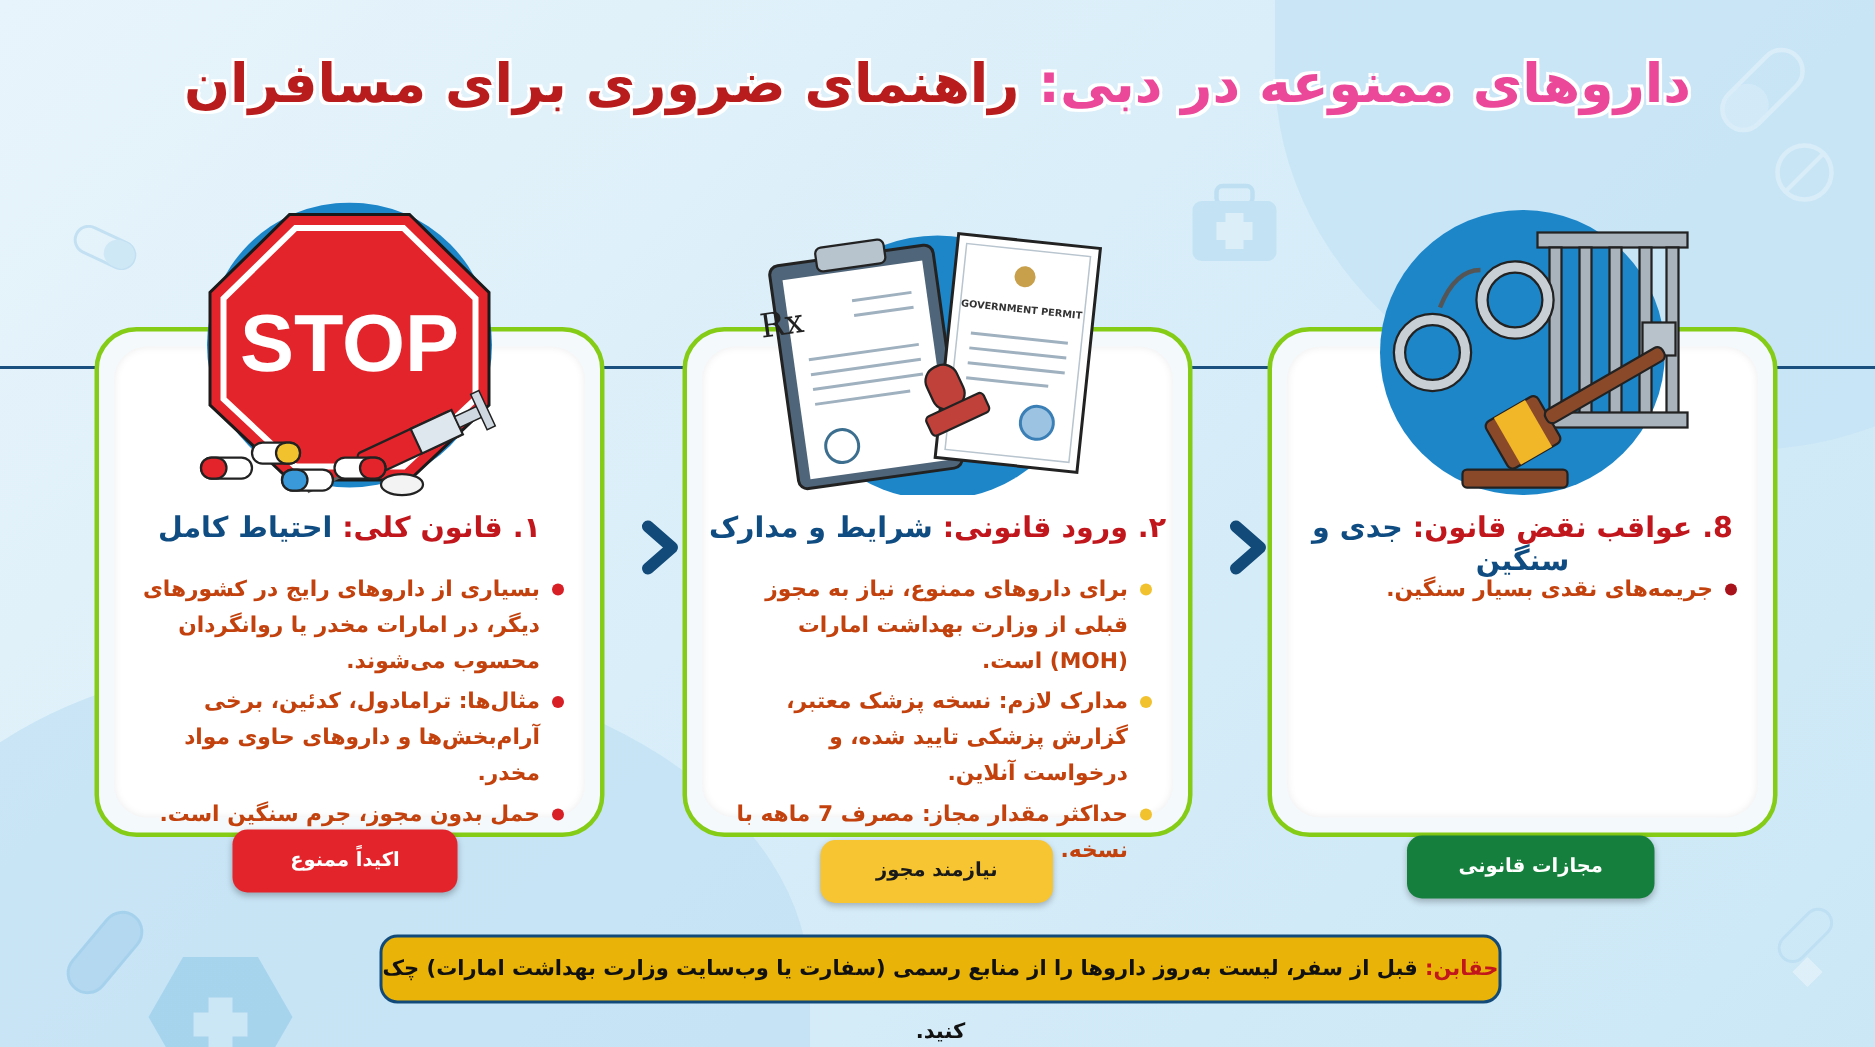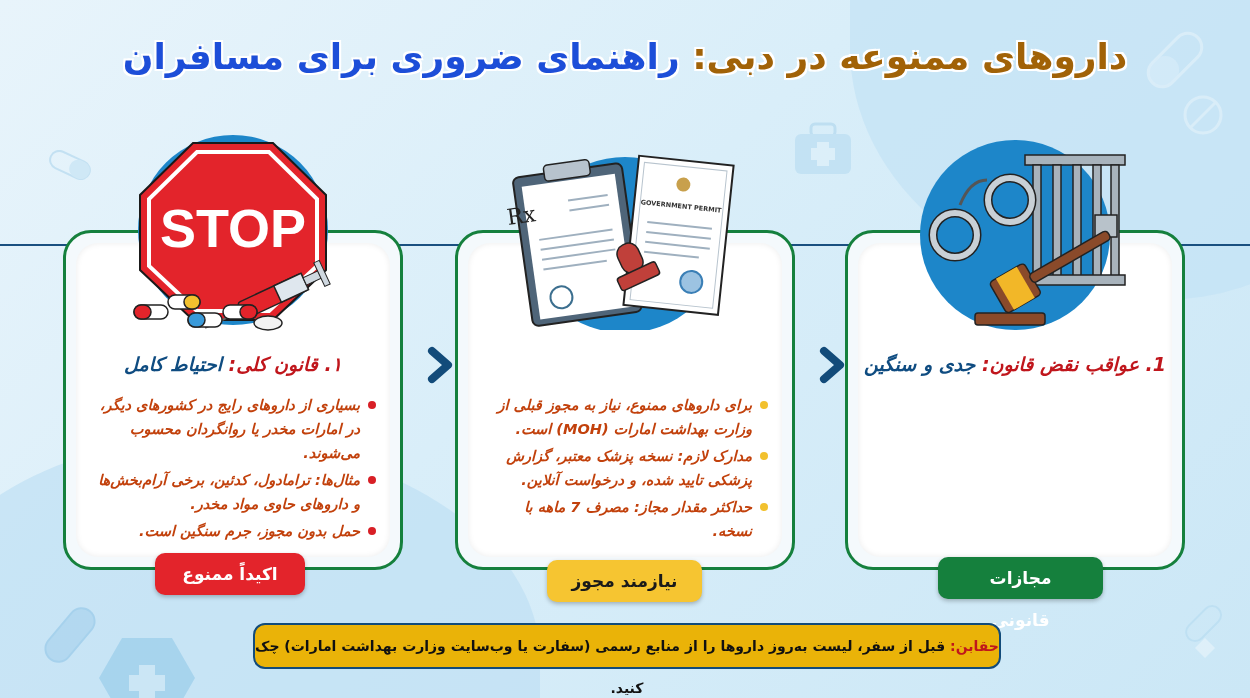--- a/index.html
+++ b/index.html
@@ -18,32 +18,31 @@
     background: #c3e3f5; border-radius: 0 0 40% 60%; opacity: 0.7;
   }
   .deco { position: absolute; opacity: 0.55; }
 
   .title {
     position: absolute; top: 36px; left: 0; width: 1250px;
     text-align: center; font-weight: bold; font-size: 36px;
     direction: rtl;
     text-shadow: 0 0 3px #fff, 0 0 3px #fff, 2px 2px 0 #fff, -2px -2px 0 #fff, 2px -2px 0 #fff, -2px 2px 0 #fff;
   }
-  .title .red { color: #a16207; text-align: center; }
-  .title .blue { color: #1d4ed8; }
+  .title .red { color: #ec4899; text-align: center; }
+  .title .blue { color: #b91c1c; }
 
   .hline {
     position: absolute; top: 244px; left: 0; width: 1250px; height: 2px; background: #1a5080;
   }
 
   .card {
-    position: absolute; top: 230px; width: 340px; height: 340px;
-    border: 3px solid #15803d; border-radius: 28px;
+    position: absolute; top: 218px; width: 340px; height: 340px;
+    border: 3px solid #84cc16; border-radius: 28px;
     background: #f4f9fc;
-    font-style: italic;
   }
   .card-inner {
     position: absolute; inset: 10px; border-radius: 22px;
     background: #ffffff; box-shadow: inset 0 0 6px rgba(0,0,0,0.08);
   }
   .card-1 { left: 63px; }
   .card-2 { left: 455px; }
   .card-3 { left: 845px; }
 
   .card-heading {
@@ -59,21 +58,21 @@
     color: #c2410c; font-weight: bold;
   }
   .bullets li { position: relative; padding-right: 18px; margin-bottom: 3px; }
   .bullets li::before {
     content: ""; position: absolute; right: 2px; top: 8px;
     width: 8px; height: 8px; border-radius: 50%; background: var(--dot);
   }
 
   .badge {
     position: absolute; height: 42px; padding: 0 24px; border-radius: 10px;
-    font-weight: bold; font-size: 17px; line-height: 42px; text-align: center;
+    font-weight: bold; font-size: 13px; line-height: 42px; text-align: center;
     box-shadow: 0 2px 4px rgba(0,0,0,0.25); direction: rtl;
   }
 
   .arrow {
     position: absolute; top: 345px; width: 40px; height: 40px;
   }
 
   .footer {
     position: absolute; left: 253px; top: 623px; width: 748px; height: 46px;
     border: 2px solid #124b7a; border-radius: 12px; background: #eab308;
@@ -142,34 +141,39 @@
   </h2>
   <ul class="bullets" style="--dot:#d81f26">
     <li>بسیاری از داروهای رایج در کشورهای دیگر، در امارات مخدر یا روانگردان محسوب می‌شوند.</li>
     <li>مثال‌ها: ترامادول، کدئین، برخی آرام‌بخش‌ها و داروهای حاوی مواد مخدر.</li>
     <li>حمل بدون مجوز، جرم سنگین است.</li>
   </ul>
 </section>
 
 <section class="card card-2">
   <div class="card-inner"></div>
+  <h2 class="card-heading">
+    <span class="red">۲. ورود قانونی:</span>
+    <span class="blue">شرایط و مدارک</span>
+  </h2>
   <ul class="bullets" style="--dot:#f2c12e">
     <li>برای داروهای ممنوع، نیاز به مجوز قبلی از وزارت بهداشت امارات (MOH) است.</li>
     <li>مدارک لازم: نسخه پزشک معتبر، گزارش پزشکی تایید شده، و درخواست آنلاین.</li>
     <li>حداکثر مقدار مجاز: مصرف 7 ماهه با نسخه.</li>
   </ul>
 </section>
 
 <section class="card card-3">
   <div class="card-inner"></div>
   <h2 class="card-heading">
-    <span class="red">1. عواقب نقض قانون:</span>
+    <span class="red">8. عواقب نقض قانون:</span>
     <span class="blue">جدی و سنگین</span>
   </h2>
   <ul class="bullets" style="--dot:#a8121a">
+    <li>جریمه‌های نقدی بسیار سنگین.</li>
   </ul>
 </section>
 
 <svg style="position:absolute;left:128px;top:135px" width="210" height="200">
   <circle cx="105" cy="95" r="95" fill="#1d86c9"></circle>
   <polygon points="65,8 145,8 198,60 198,135 145,185 65,185 12,135 12,60" fill="#e3242b" stroke="#1a1a1a" stroke-width="2"></polygon>
   <polygon points="69,17 141,17 189,64 189,131 141,176 69,176 21,131 21,64" fill="none" stroke="#fff" stroke-width="4"></polygon>
   <text x="105" y="112" text-anchor="middle" font-family="Liberation Sans, sans-serif" font-weight="bold" font-size="54" fill="#fff">STOP</text>
   <g transform="rotate(-25 150 160)">
     <rect x="110" y="150" width="70" height="18" rx="3" fill="#e3242b" stroke="#222" stroke-width="1.5"></rect>

